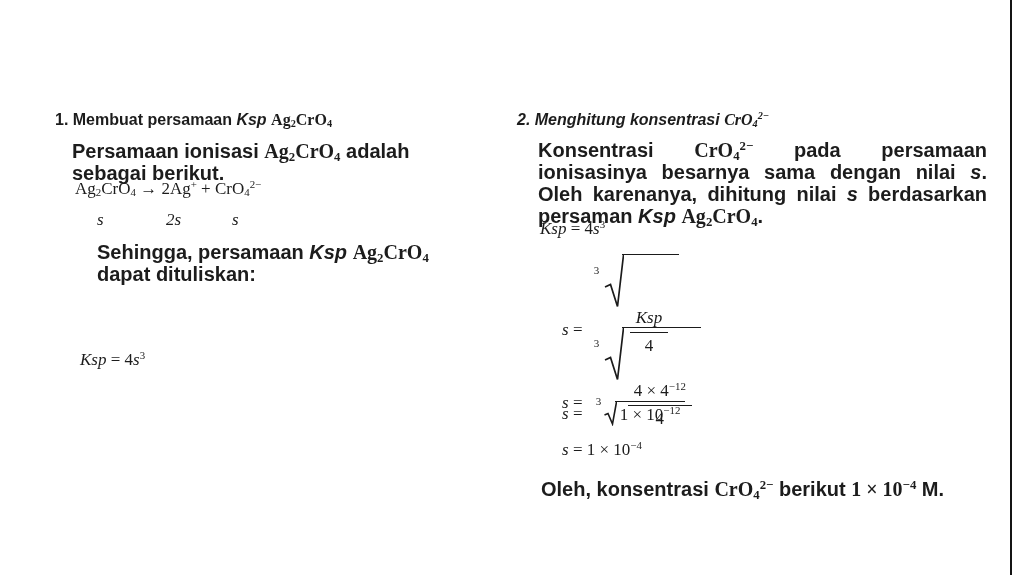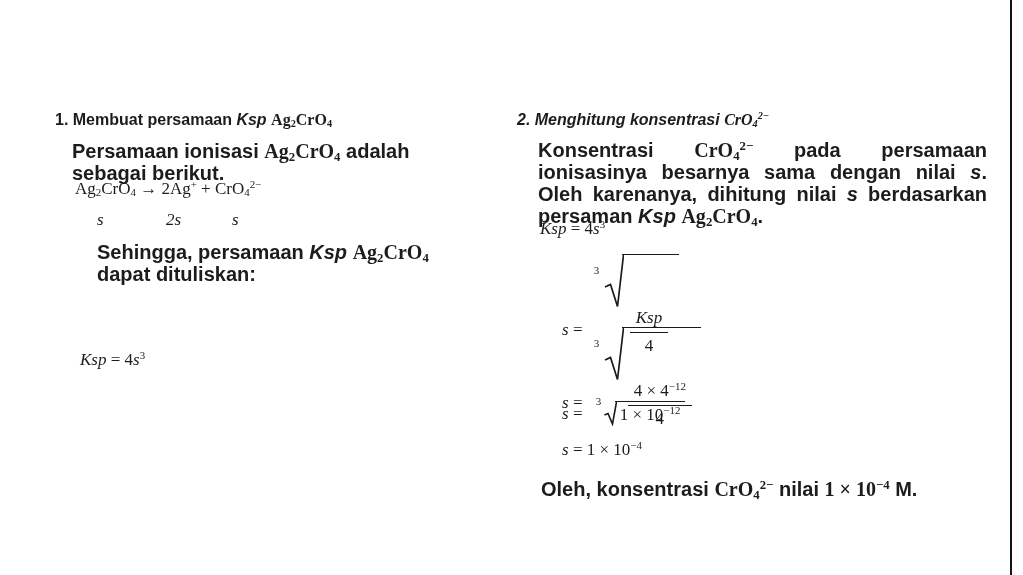--- a/index.html
+++ b/index.html
@@ -124,17 +124,17 @@
         <span class="rad-idx">3</span>
         <svg class="rad-svg" width="13" height="25" viewBox="0 0 13 25" aria-hidden="true">
           <path d="M0.5 14 L4 12.5 L8.5 23 L12.5 1" fill="none" stroke="#1b1b1b" stroke-width="1.6"></path>
         </svg>
         <span class="rad-content"><span class="f-serif">1 × 10</span><sup class="f-serif">−12</sup></span>
       </span>
     </div>
 
     <div class="math abs" style="top:426px;left:45px;"><span class="f-serif it">s</span><span class="f-serif"> = 1 × 10</span><sup class="f-serif">−4</sup></div>
 
-    <p class="text abs" style="top:466px;left:24px;"><span class="f-sans">Oleh, konsentrasi </span><span class="f-serif">CrO</span><sub class="f-serif">4</sub><sup class="f-serif">2−</sup><span class="f-sans"> nilai </span><span class="f-serif">1 × 10</span><sup class="f-serif">−4</sup><span class="f-sans"> M.</span></p>
+    <p class="text abs" style="top:466px;left:24px;"><span class="f-sans">Oleh, konsentrasi </span><span class="f-serif">CrO</span><sub class="f-serif">4</sub><sup class="f-serif">2−</sup><span class="f-sans"> berikut </span><span class="f-serif">1 × 10</span><sup class="f-serif">−4</sup><span class="f-sans"> M.</span></p>
   </section>
 
   <div class="rule-right"></div>
 </main>
 
 </body></html>

